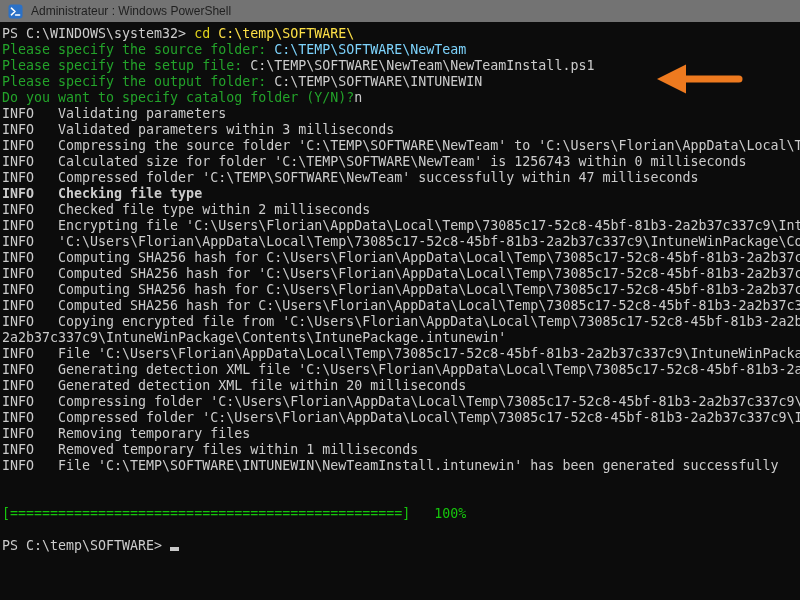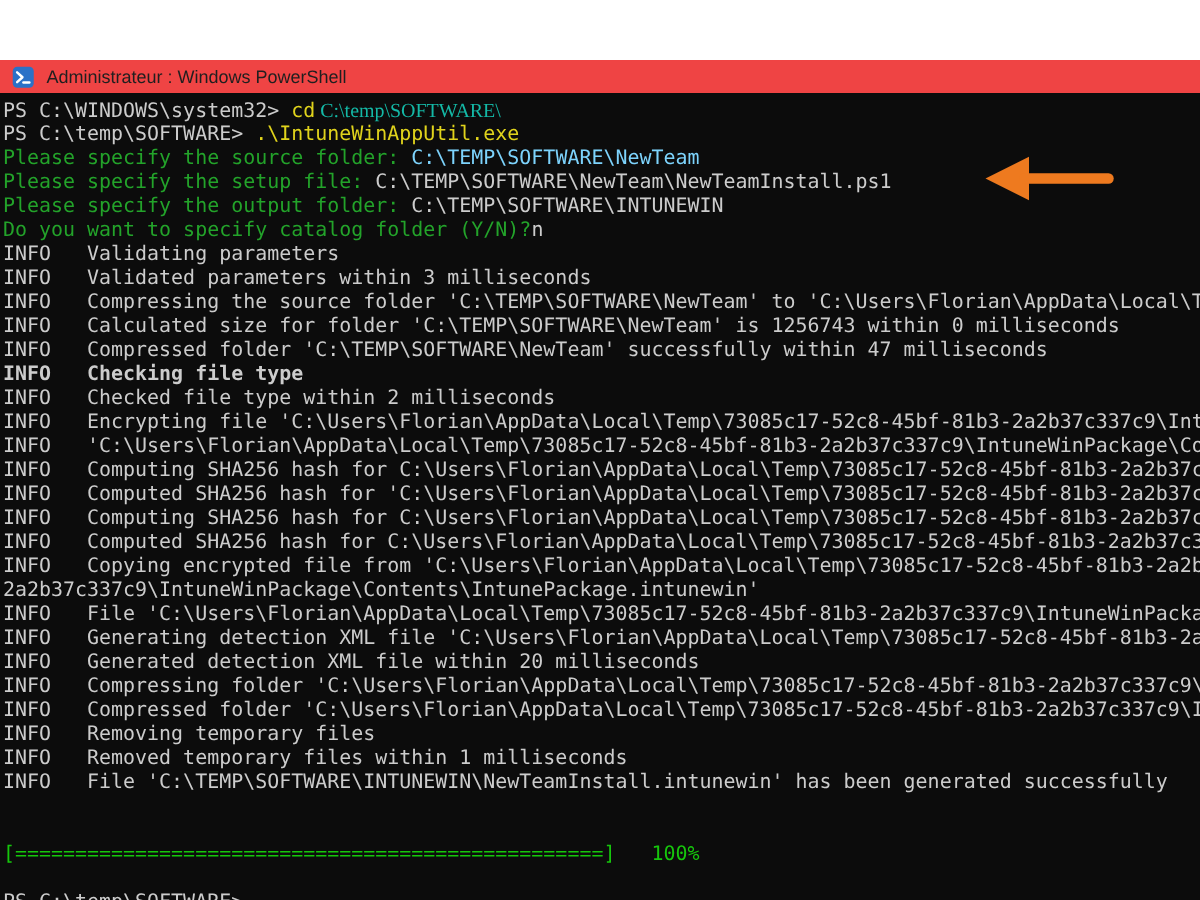--- a/index.html
+++ b/index.html
@@ -44,33 +44,32 @@
     left: 650px; top: 60px;
     width: 110px; height: 38px;
     pointer-events: none;
   }
 </style>
 </head>
 <body>
 
 <div class="window" style="background: rgb(12, 12, 12);">
 
-  <div class="titlebar" style="background: #ef4444; margin-top: 40px;">
+  <div class="titlebar" style="background: #737373;">
     <svg class="app-icon" viewBox="0 0 15 15">
       <rect x="0.5" y="0.5" width="14" height="14" rx="3" fill="#2b71c7"></rect>
       <polyline points="3.4,4.2 7,7.5 3.4,10.8" fill="none" stroke="#ffffff" stroke-width="1.6" stroke-linecap="round" stroke-linejoin="round"></polyline>
       <line x1="7.6" y1="11" x2="11.6" y2="11" stroke="#ffffff" stroke-width="1.6" stroke-linecap="round"></line>
     </svg>
     <span class="title" style="color: rgb(31, 31, 31);">Administrateur : Windows PowerShell</span>
   </div>
 
   <div class="screen" style="background: rgb(12, 12, 12);">
     <div>
-        <div class="line"><span style="color: rgb(204, 204, 204);">PS C:\WINDOWS\system32&gt; </span><span style="color: rgb(224, 211, 28); text-align: center;">cd</span><span style="color: #14b8a6; font-family: Liberation Serif, serif;"> C:\temp\SOFTWARE\</span></div>
-        <div class="line"><span style="color: rgb(204, 204, 204);">PS C:\temp\SOFTWARE&gt; </span><span style="color: rgb(224, 211, 28);">.\IntuneWinAppUtil.exe</span></div>
+        <div class="line"><span style="color: rgb(204, 204, 204);">PS C:\WINDOWS\system32&gt; </span><span style="color: rgb(224, 211, 28); text-align: center;">cd</span><span style="color: #fde047;"> C:\temp\SOFTWARE\</span></div>
         <div class="line"><span style="color: rgb(35, 163, 42);">Please specify the source folder: </span><span style="color: #7dd3fc;">C:\TEMP\SOFTWARE\NewTeam</span></div>
         <div class="line"><span style="color: rgb(35, 163, 42); margin-top: 20px;">Please specify the setup file: </span><span style="color: rgb(204, 204, 204);">C:\TEMP\SOFTWARE\NewTeam\NewTeamInstall.ps1</span></div>
         <div class="line"><span style="color: rgb(35, 163, 42);">Please specify the output folder: </span><span style="color: rgb(204, 204, 204);">C:\TEMP\SOFTWARE\INTUNEWIN</span></div>
         <div class="line"><span style="color: rgb(35, 163, 42);">Do you want to specify catalog folder (Y/N)?</span><span style="color: rgb(204, 204, 204);">n</span></div>
         <div class="line"><span style="color: rgb(204, 204, 204);">INFO   Validating parameters</span></div>
         <div class="line"><span style="color: rgb(204, 204, 204);">INFO   Validated parameters within 3 milliseconds</span></div>
         <div class="line"><span style="color: rgb(204, 204, 204);">INFO   Compressing the source folder 'C:\TEMP\SOFTWARE\NewTeam' to 'C:\Users\Florian\AppData\Local\T</span></div>
         <div class="line"><span style="color: rgb(204, 204, 204);">INFO   Calculated size for folder 'C:\TEMP\SOFTWARE\NewTeam' is 1256743 within 0 milliseconds</span></div>
         <div class="line"><span style="color: rgb(204, 204, 204);">INFO   Compressed folder 'C:\TEMP\SOFTWARE\NewTeam' successfully within 47 milliseconds</span></div>
         <div class="line"><span style="color: rgb(204, 204, 204); font-weight: bold;">INFO   Checking file type</span></div>

